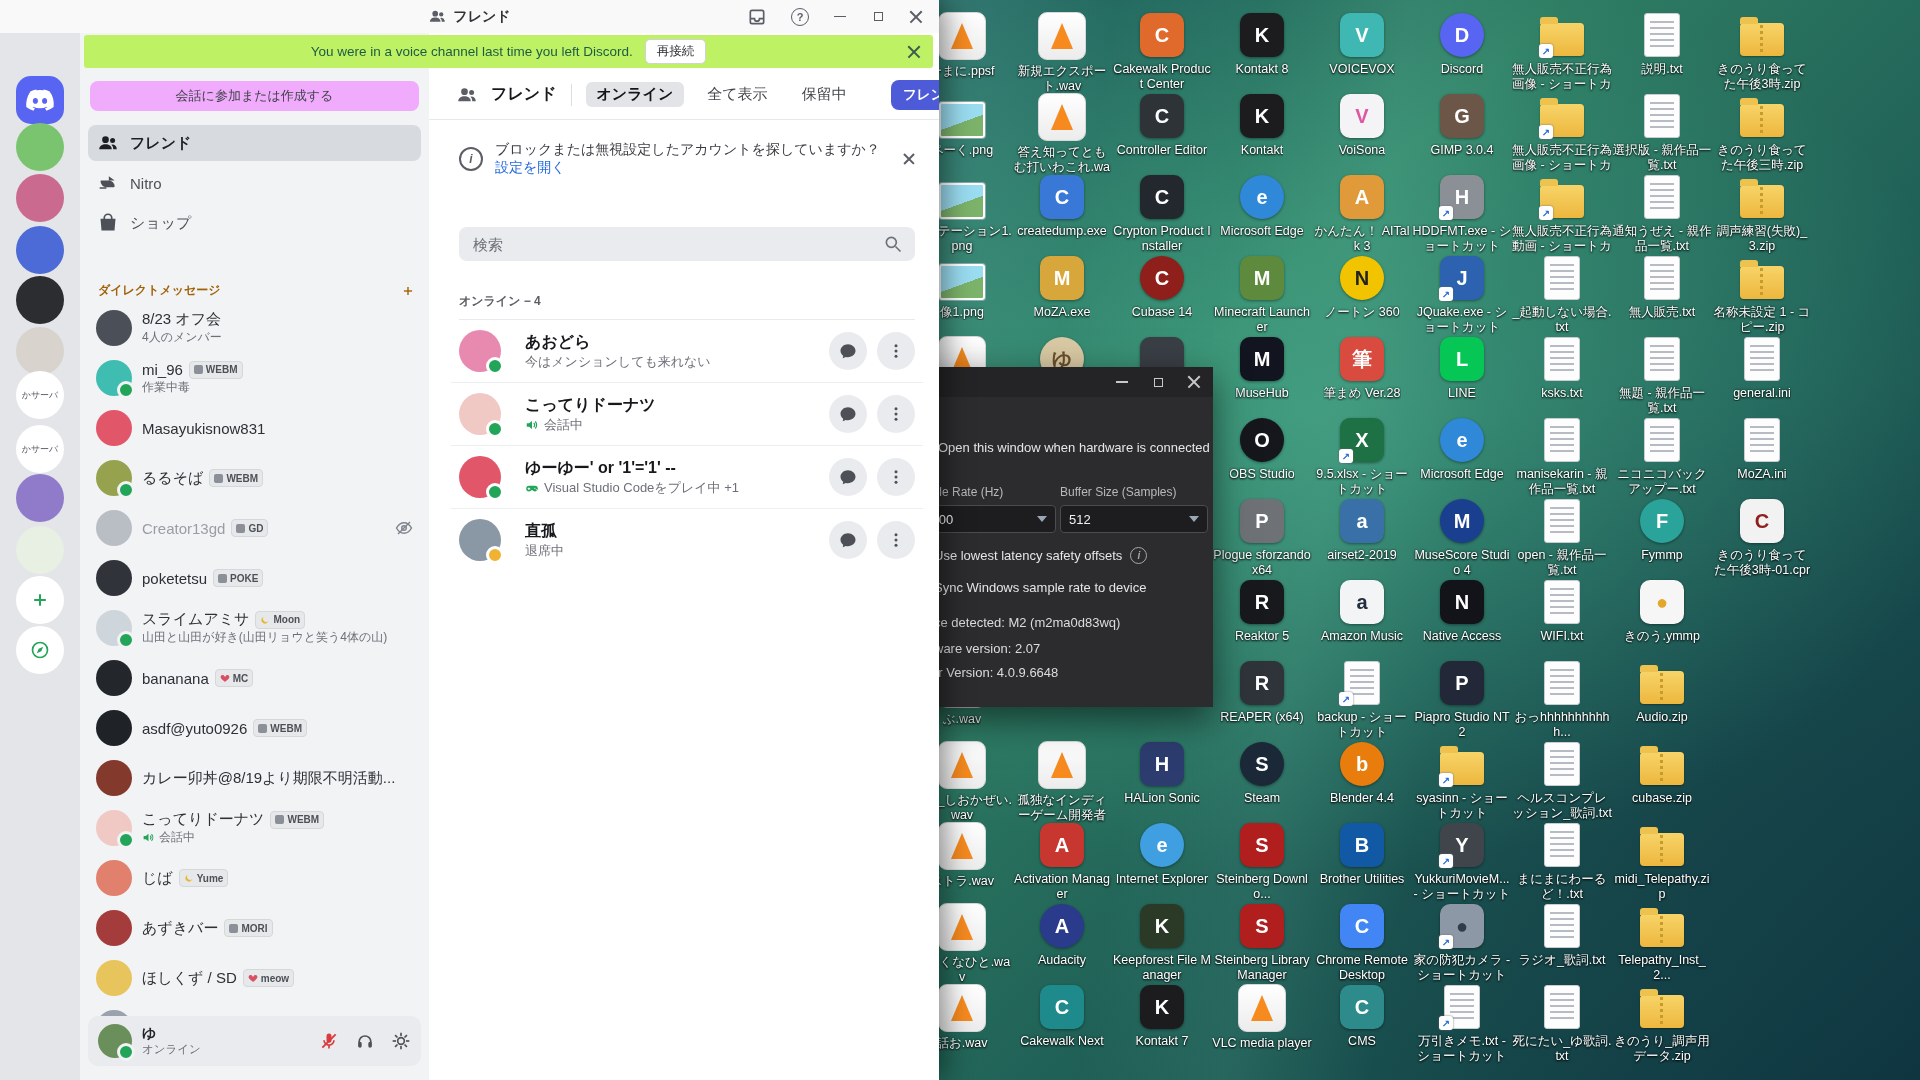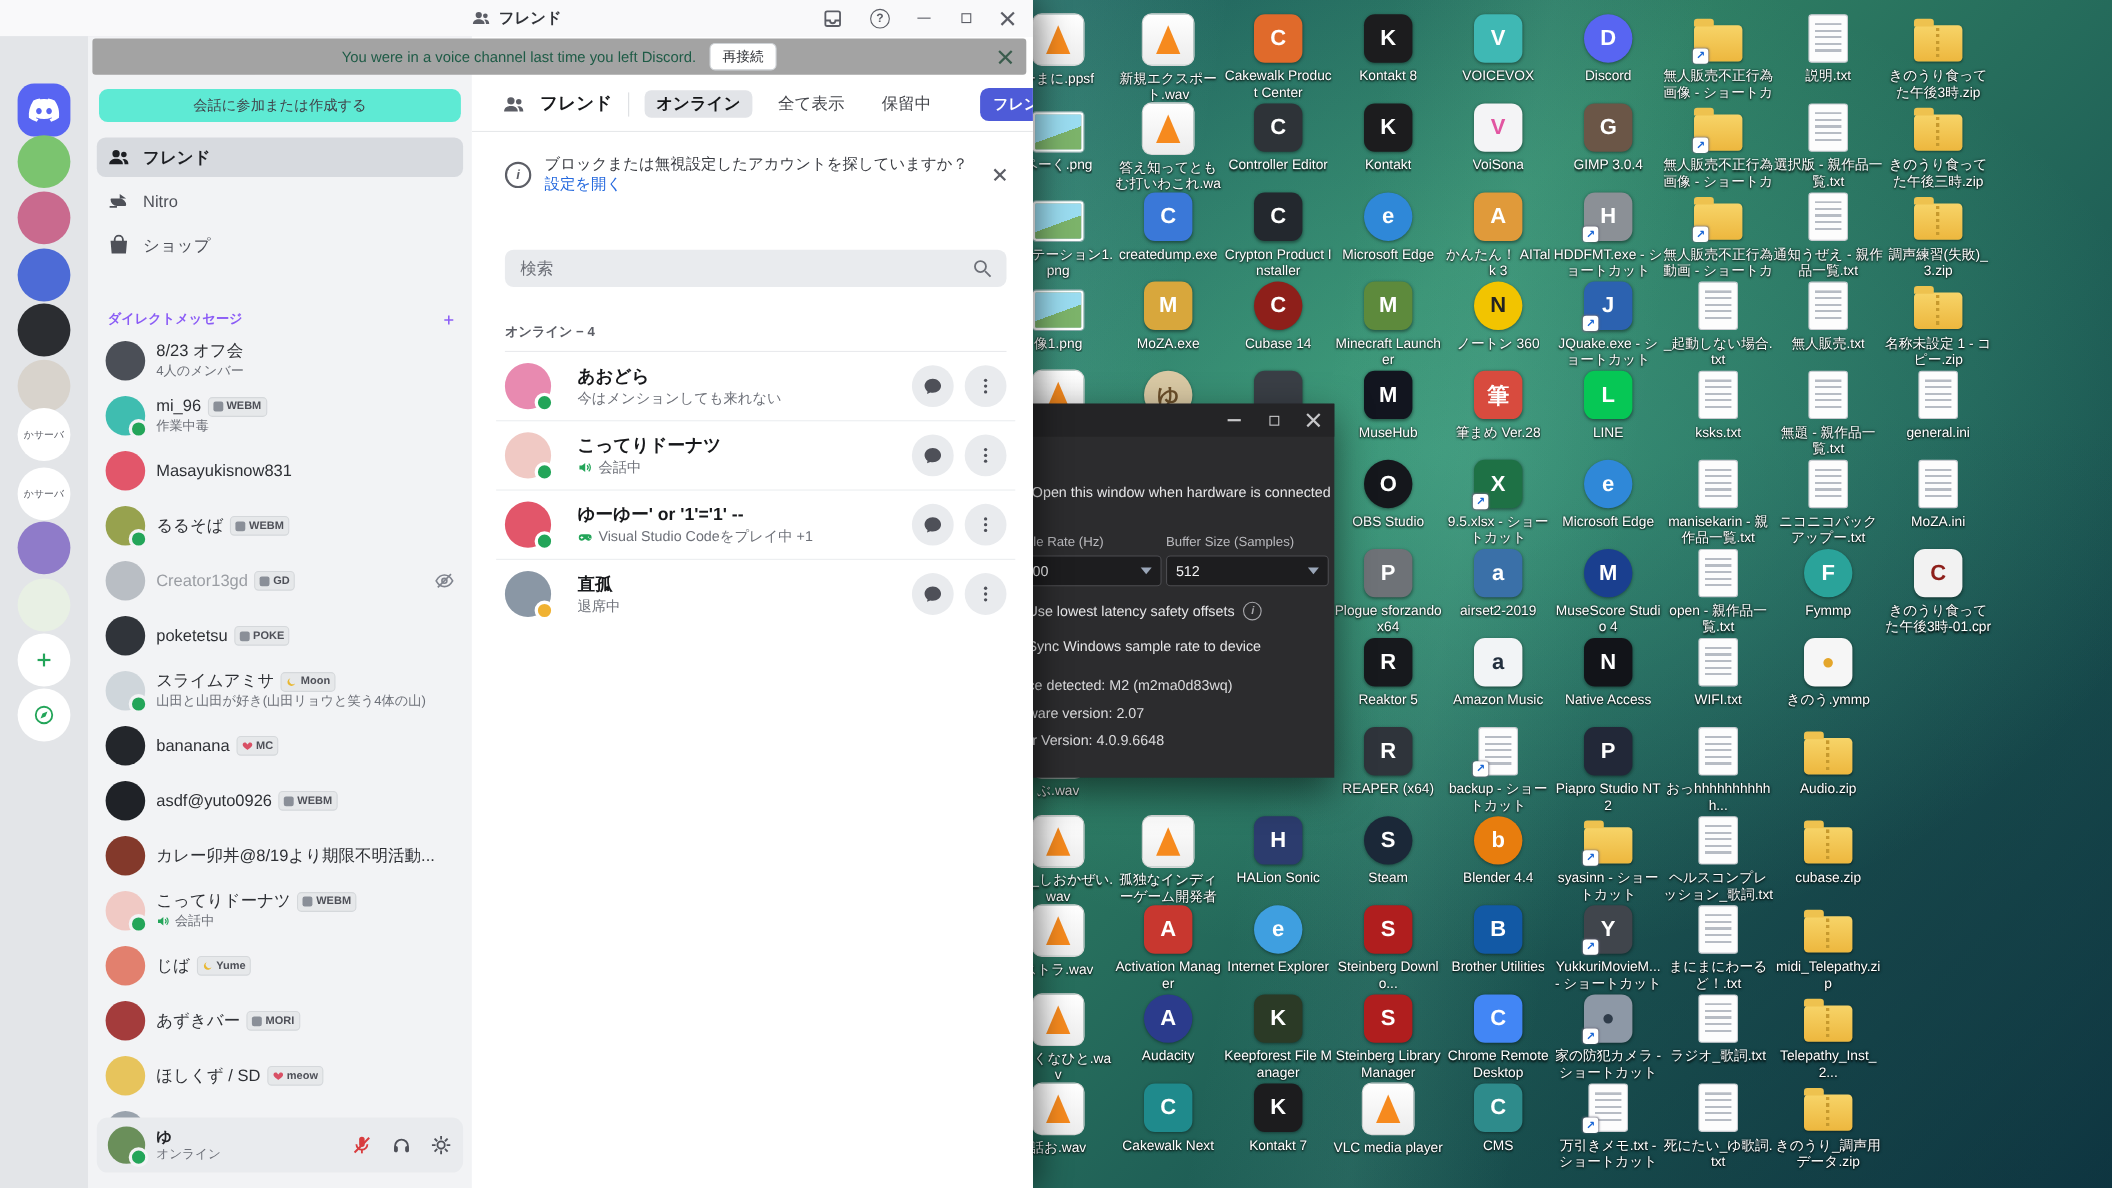--- a/index.html
+++ b/index.html
@@ -68,43 +68,43 @@
   #discord{position:absolute;left:0;top:0;width:939px;height:1080px;background:#fff;z-index:10;overflow:hidden;
     box-shadow:6px 0 26px rgba(0,0,0,.45);color:#313338;font-size:14px;}
   .titlebar{position:absolute;top:0;left:0;right:0;height:33px;background:#f9f9fa;border-bottom:1px solid #e4e6e9;display:flex;align-items:center;}
   .tb-title{position:absolute;left:50%;transform:translateX(-50%);display:flex;gap:8px;align-items:center;
     font-weight:700;font-size:14px;color:#313338;}
   .tb-title .icon{color:#5c5e66;} .tb-title .icon svg{width:17px;height:17px;}
   .tb-right{margin-left:auto;display:flex;align-items:center;gap:24px;padding-right:16px;color:#5c5e66;}
   .help-circ{width:16px;height:16px;border-radius:50%;border:1.6px solid currentColor;display:inline-flex;align-items:center;justify-content:center;}
   .help-circ::before{content:"?";font-size:11px;font-weight:700;}
 
-  .banner{position:absolute;top:35px;left:84px;right:6px;height:33px;background:#a3a3a3;border-radius:3px;z-index:3;
+  .banner{position:absolute;top:35px;left:84px;right:6px;height:33px;background:#bef264;border-radius:3px;z-index:3;
     display:flex;align-items:center;justify-content:center;gap:12px;color:#1e5b46;font-size:13.5px;}
   .banner-btn{background:#fff;border:1px solid #cfd3d7;border-radius:5px;padding:3px 11px;font-size:12.5px;color:#2f3136;cursor:pointer;}
   .banner-close{position:absolute;right:12px;color:#3a5c4d;}
 
   #rail{position:absolute;top:33px;left:0;width:80px;bottom:0;background:#e3e5e8;}
   .rail-btn,.rail-avatar{position:absolute;left:16px;width:48px;height:48px;cursor:pointer;}
   .rail-btn.home{border-radius:15px;background:#5865f2;color:#fff;display:flex;align-items:center;justify-content:center;}
   .rail-btn.home svg{width:30px;height:22px;}
   .rail-avatar{border-radius:50%;}
   .rail-text{background:#fff;color:#5c5e66;font-size:9px;display:flex;align-items:center;justify-content:center;
     text-align:center;line-height:1.15;padding:2px;box-sizing:border-box;}
   .rail-btn.round{border-radius:50%;background:#fff;color:#23a559;display:flex;align-items:center;justify-content:center;}
   .rail-divider{position:absolute;left:24px;width:32px;height:2px;background:#d2d5d9;border-radius:1px;}
 
   #sidebar{position:absolute;top:33px;left:80px;width:349px;bottom:0;background:#f2f3f5;overflow:hidden;}
-  .join-btn{position:absolute;top:48px;left:10px;right:10px;height:30px;background:#5eead4;border-radius:8px;
+  .join-btn{position:absolute;top:48px;left:10px;right:10px;height:30px;background:#f0abfc;border-radius:8px;
     display:flex;align-items:center;justify-content:center;font-size:13px;color:#41434a;cursor:pointer;}
   .nav{position:absolute;top:92px;left:8px;right:8px;display:flex;flex-direction:column;gap:4px;}
   .nav-item{height:36px;display:flex;align-items:center;gap:12px;padding:0 10px;border-radius:8px;color:#4e5058;font-size:15px;cursor:pointer;}
   .nav-item.active{background:#d7dadf;color:#1d1f23;font-weight:600;}
   .dm-header{position:absolute;top:249px;left:18px;right:14px;display:flex;justify-content:space-between;align-items:center;
-    color:#8b5cf6;font-size:12px;font-weight:600;}
+    color:#a16207;font-size:12px;font-weight:600;}
   .dm-header .icon svg{width:14px;height:14px;}
   #dm-list{position:absolute;top:270px;left:8px;right:8px;bottom:0;overflow:hidden;}
   .dm-item{height:50px;display:flex;align-items:center;gap:10px;padding:0 8px;border-radius:8px;cursor:pointer;}
   .avatar{width:36px;height:36px;border-radius:50%;position:relative;flex:none;}
   .dot{position:absolute;right:-3px;bottom:-3px;width:12px;height:12px;border-radius:50%;border:3px solid #f2f3f5;}
   .dot.online{background:#23a559;} .dot.idle{background:#f0b232;}
   .dm-text{min-width:0;flex:1;}
   .dm-name-line{display:flex;align-items:center;gap:6px;min-width:0;}
   .dm-name{font-size:15px;color:#2e3035;white-space:nowrap;overflow:hidden;text-overflow:ellipsis;}
   .grayed .dm-name{color:#9a9da3;}

